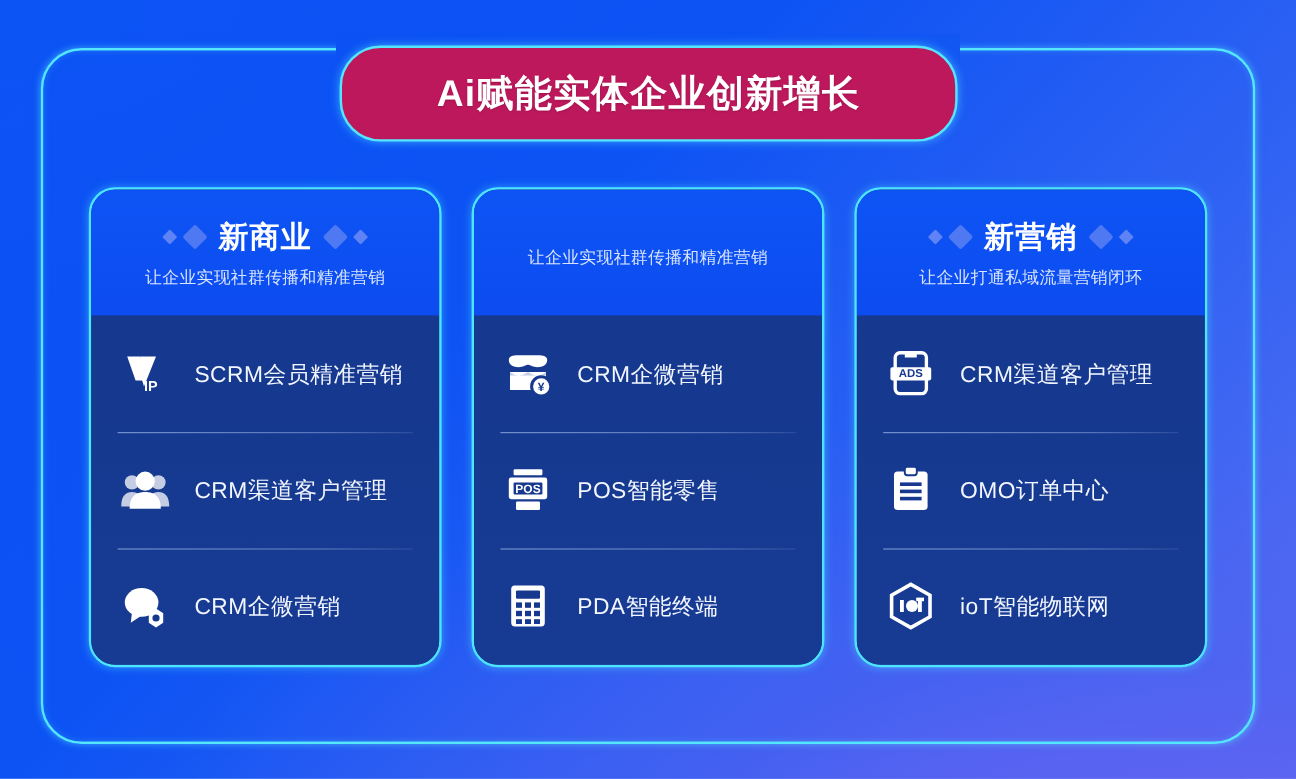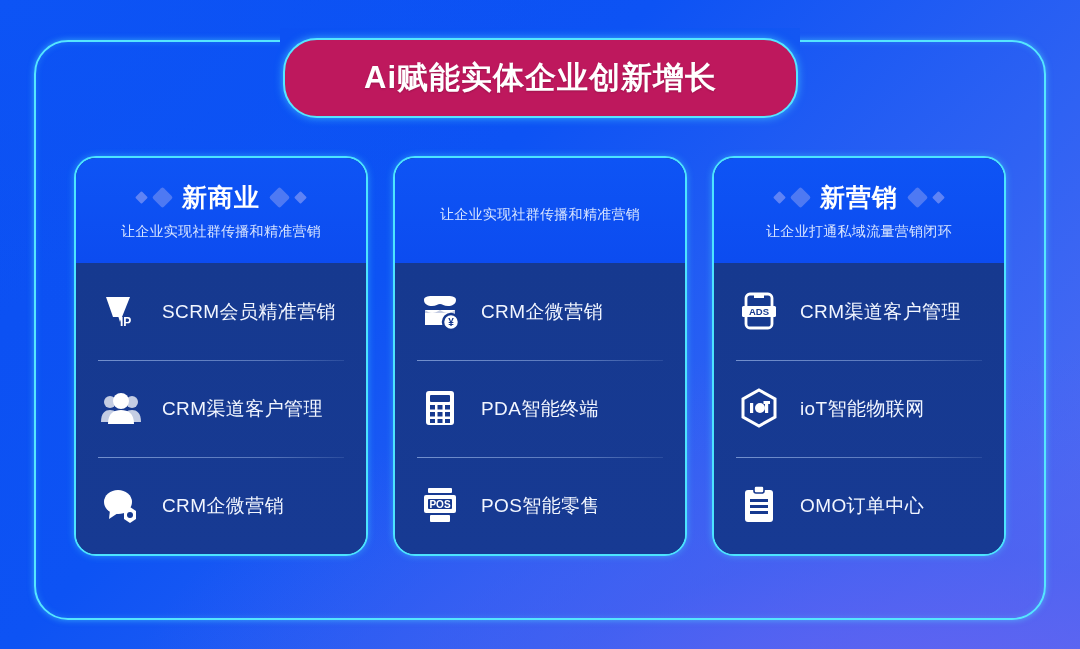--- a/index.html
+++ b/index.html
@@ -194,49 +194,49 @@
             <circle cx="33" cy="33" r="8" fill="#ffffff" stroke="#16398f" stroke-width="2.5"></circle>
             <text x="33" y="37" text-anchor="middle" font-family="Liberation Sans, sans-serif" font-size="10" font-weight="bold" fill="#16398f">¥</text>
           </svg>
         </span>
         <span class="item-label">CRM企微营销</span>
       </div>
 
       <div class="item">
         <span class="ico">
           <svg width="44" height="44" viewBox="0 0 44 44">
+            <rect x="10" y="5" width="24" height="5" rx="1" fill="#ffffff"></rect>
+            <rect x="6" y="12" width="32" height="18" rx="2" fill="#ffffff"></rect>
+            <rect x="10" y="16" width="24" height="10" rx="1" fill="#16398f"></rect>
+            <text x="22" y="25" text-anchor="middle" font-family="Liberation Sans, sans-serif" font-size="10" font-weight="bold" fill="#ffffff">POS</text>
+            <rect x="12" y="32" width="20" height="7" rx="1" fill="#ffffff"></rect>
+          </svg>
+        </span>
+        <span class="item-label">POS智能零售</span>
+      </div>
+
+      <div class="item">
+        <span class="ico">
+          <svg width="44" height="44" viewBox="0 0 44 44">
             <rect x="8" y="5" width="28" height="34" rx="3" fill="#ffffff"></rect>
             <rect x="12" y="9" width="20" height="7" rx="1" fill="#16398f"></rect>
             <rect x="12" y="19" width="5" height="4.5" fill="#16398f"></rect>
             <rect x="19.5" y="19" width="5" height="4.5" fill="#16398f"></rect>
             <rect x="27" y="19" width="5" height="4.5" fill="#16398f"></rect>
             <rect x="12" y="26" width="5" height="4.5" fill="#16398f"></rect>
             <rect x="19.5" y="26" width="5" height="4.5" fill="#16398f"></rect>
             <rect x="27" y="26" width="5" height="4.5" fill="#16398f"></rect>
             <rect x="12" y="33" width="5" height="4" fill="#16398f"></rect>
             <rect x="19.5" y="33" width="5" height="4" fill="#16398f"></rect>
             <rect x="27" y="33" width="5" height="4" fill="#16398f"></rect>
           </svg>
         </span>
         <span class="item-label">PDA智能终端</span>
       </div>
 
-      <div class="item">
-        <span class="ico">
-          <svg width="44" height="44" viewBox="0 0 44 44">
-            <rect x="10" y="5" width="24" height="5" rx="1" fill="#ffffff"></rect>
-            <rect x="6" y="12" width="32" height="18" rx="2" fill="#ffffff"></rect>
-            <rect x="10" y="16" width="24" height="10" rx="1" fill="#16398f"></rect>
-            <text x="22" y="25" text-anchor="middle" font-family="Liberation Sans, sans-serif" font-size="10" font-weight="bold" fill="#ffffff">POS</text>
-            <rect x="12" y="32" width="20" height="7" rx="1" fill="#ffffff"></rect>
-          </svg>
-        </span>
-        <span class="item-label">POS智能零售</span>
-      </div>
-
     </div>
   </div>
 
   <div class="card">
     <div class="card-head">
       <div class="head-row">
         <span class="dia sm"></span>
         <span class="dia lg"></span>
         <span class="card-title">新营销</span>
         <span class="dia lg"></span>
@@ -249,45 +249,45 @@
       <div class="item">
         <span class="ico">
           <svg width="44" height="44" viewBox="0 0 44 44">
             <rect x="9" y="5" width="26" height="34" rx="4" fill="none" stroke="#ffffff" stroke-width="2.8"></rect>
             <path d="M17 5 L27 5 L27 9 L17 9 Z" fill="#ffffff"></path>
             <rect x="5" y="17" width="34" height="11" rx="1.5" fill="#ffffff"></rect>
             <text x="22" y="25.5" text-anchor="middle" font-family="Liberation Sans, sans-serif" font-size="9.5" font-weight="bold" fill="#16398f">ADS</text>
           </svg>
         </span>
         <span class="item-label">CRM渠道客户管理</span>
-      </div>
-
-      <div class="item">
-        <span class="ico">
-          <svg width="44" height="44" viewBox="0 0 44 44">
-            <path d="M22 4 L38 13 L38 31 L22 40 L6 31 L6 13 Z" fill="none" stroke="#ffffff" stroke-width="3"></path>
-            <rect x="13" y="17" width="3.2" height="10" fill="#ffffff"></rect>
-            <circle cx="23" cy="22" r="5" fill="#ffffff"></circle>
-            <rect x="28" y="17" width="3.2" height="10" fill="#ffffff"></rect>
-            <rect x="26.5" y="15" width="6.5" height="3" fill="#ffffff"></rect>
-          </svg>
-        </span>
-        <span class="item-label">ioT智能物联网</span>
       </div>
 
       <div class="item">
         <span class="ico">
           <svg width="44" height="44" viewBox="0 0 44 44">
             <rect x="8" y="7" width="28" height="32" rx="3" fill="#ffffff"></rect>
             <rect x="17" y="3" width="10" height="7" rx="2" fill="#ffffff"></rect>
             <rect x="17" y="3" width="10" height="7" rx="2" fill="#ffffff" stroke="#16398f" stroke-width="1.6"></rect>
             <rect x="13" y="16" width="18" height="3" fill="#16398f"></rect>
             <rect x="13" y="22" width="18" height="3" fill="#16398f"></rect>
             <rect x="13" y="28" width="18" height="3" fill="#16398f"></rect>
           </svg>
         </span>
         <span class="item-label">OMO订单中心</span>
       </div>
 
+      <div class="item">
+        <span class="ico">
+          <svg width="44" height="44" viewBox="0 0 44 44">
+            <path d="M22 4 L38 13 L38 31 L22 40 L6 31 L6 13 Z" fill="none" stroke="#ffffff" stroke-width="3"></path>
+            <rect x="13" y="17" width="3.2" height="10" fill="#ffffff"></rect>
+            <circle cx="23" cy="22" r="5" fill="#ffffff"></circle>
+            <rect x="28" y="17" width="3.2" height="10" fill="#ffffff"></rect>
+            <rect x="26.5" y="15" width="6.5" height="3" fill="#ffffff"></rect>
+          </svg>
+        </span>
+        <span class="item-label">ioT智能物联网</span>
+      </div>
+
     </div>
   </div>
 
 </div>
 
 </body></html>

